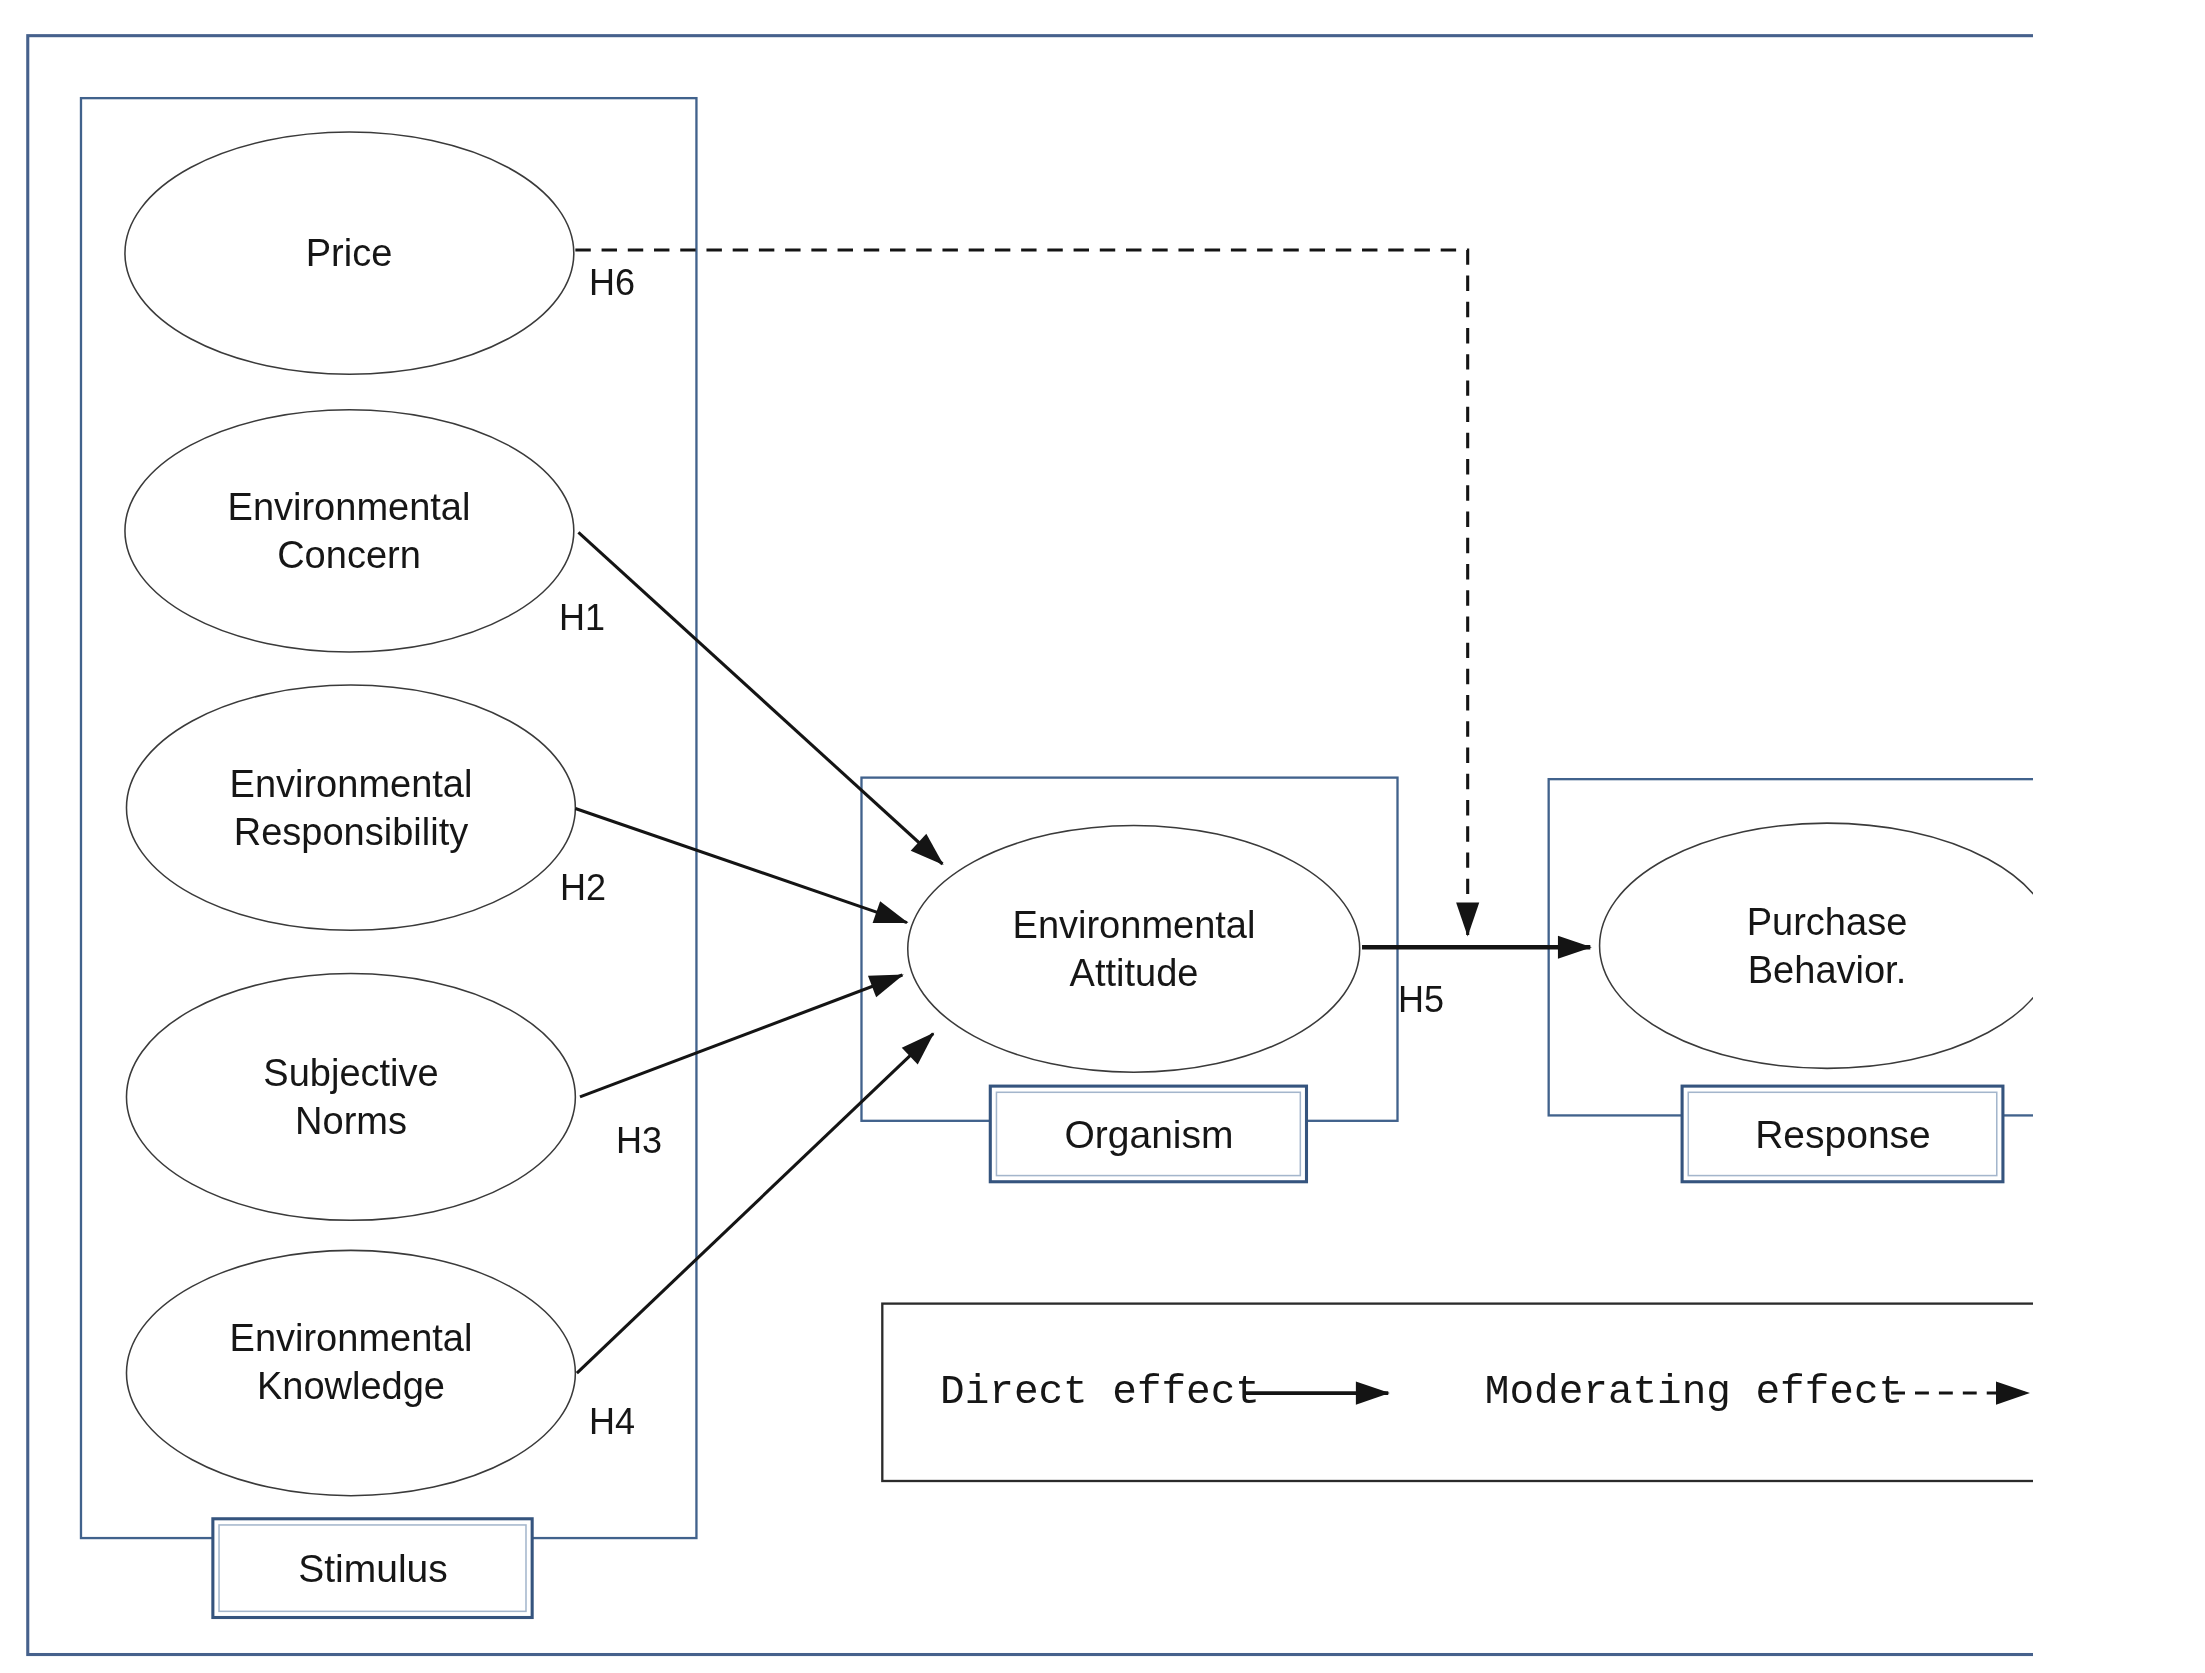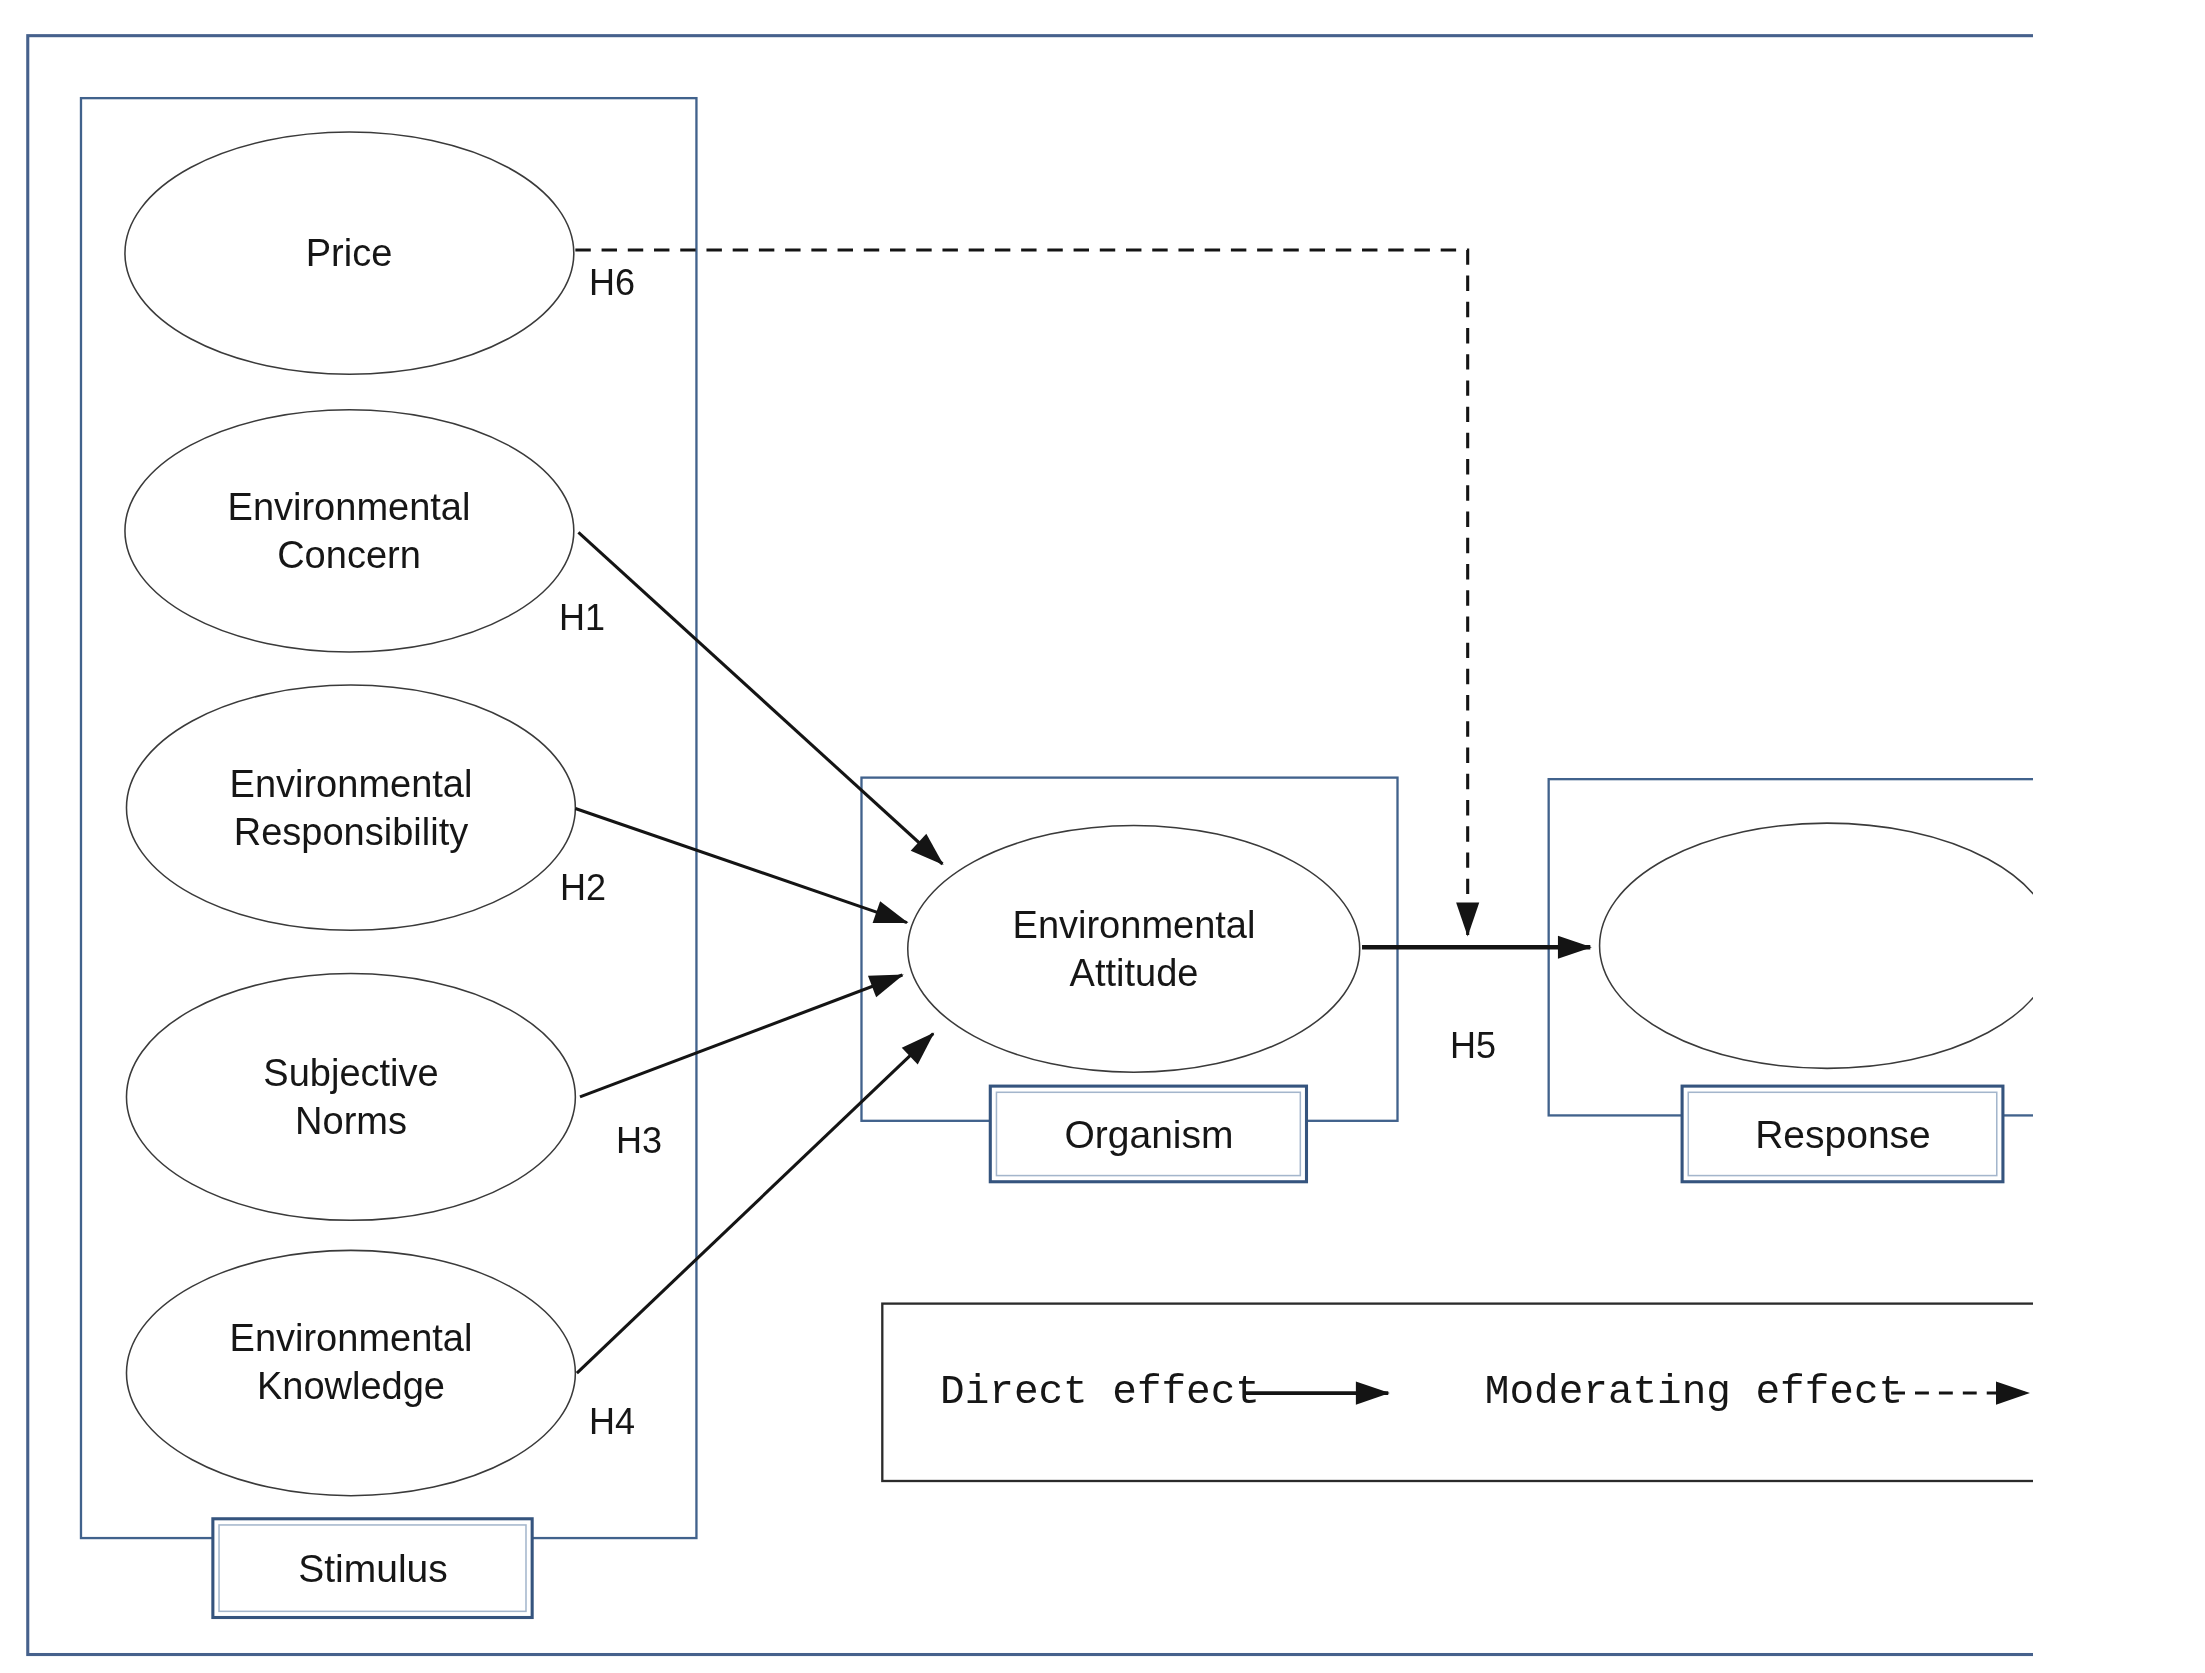--- a/index.html
+++ b/index.html
@@ -85,27 +85,29 @@
   <div class="lbl node-label" style="left:349px;  top:531px;">Environmental
 Concern</div>
   <div class="lbl node-label" style="left:351px;  top:808px;">Environmental
 Responsibility</div>
   <div class="lbl node-label" style="left:351px;  top:1097px;">Subjective
 Norms</div>
   <div class="lbl node-label" style="left:351px;  top:1362px;">Environmental
 Knowledge</div>
   <div class="lbl node-label" style="left:1134px; top:949px;">Environmental
 Attitude</div>
+  <div class="lbl node-label" style="left:1827px; top:946px;">Purchase
+Behavior.</div>
 
   <div class="lbl hypo-label" style="left:612px;  top:282px;">H6</div>
   <div class="lbl hypo-label" style="left:582px;  top:611px;margin-top:6px;">H1</div>
   <div class="lbl hypo-label" style="left:583px;  top:887px;">H2</div>
   <div class="lbl hypo-label" style="left:607px;  top:1140px;margin-left:32px;">H3</div>
   <div class="lbl hypo-label" style="left:612px;  top:1413px;margin-top:8px;">H4</div>
-  <div class="lbl hypo-label" style="left:1473px; top:999px;margin-top:46px;">H5</div>
+  <div class="lbl hypo-label" style="left:1421px; top:999px;">H5</div>
 
   <div class="lbl group-label" style="left:373px;  top:1568px;">Stimulus</div>
   <div class="lbl group-label" style="left:1149px; top:1134px;text-align:center;">Organism</div>
   <div class="lbl group-label" style="left:1843px; top:1134px;">Response</div>
 
   <div class="lbl legend-label" style="left:1100px; top:1392px;">Direct effect</div>
   <div class="lbl legend-label" style="left:1694px; top:1392px;text-align:center;">Moderating effect</div>
 
 </div>
 

